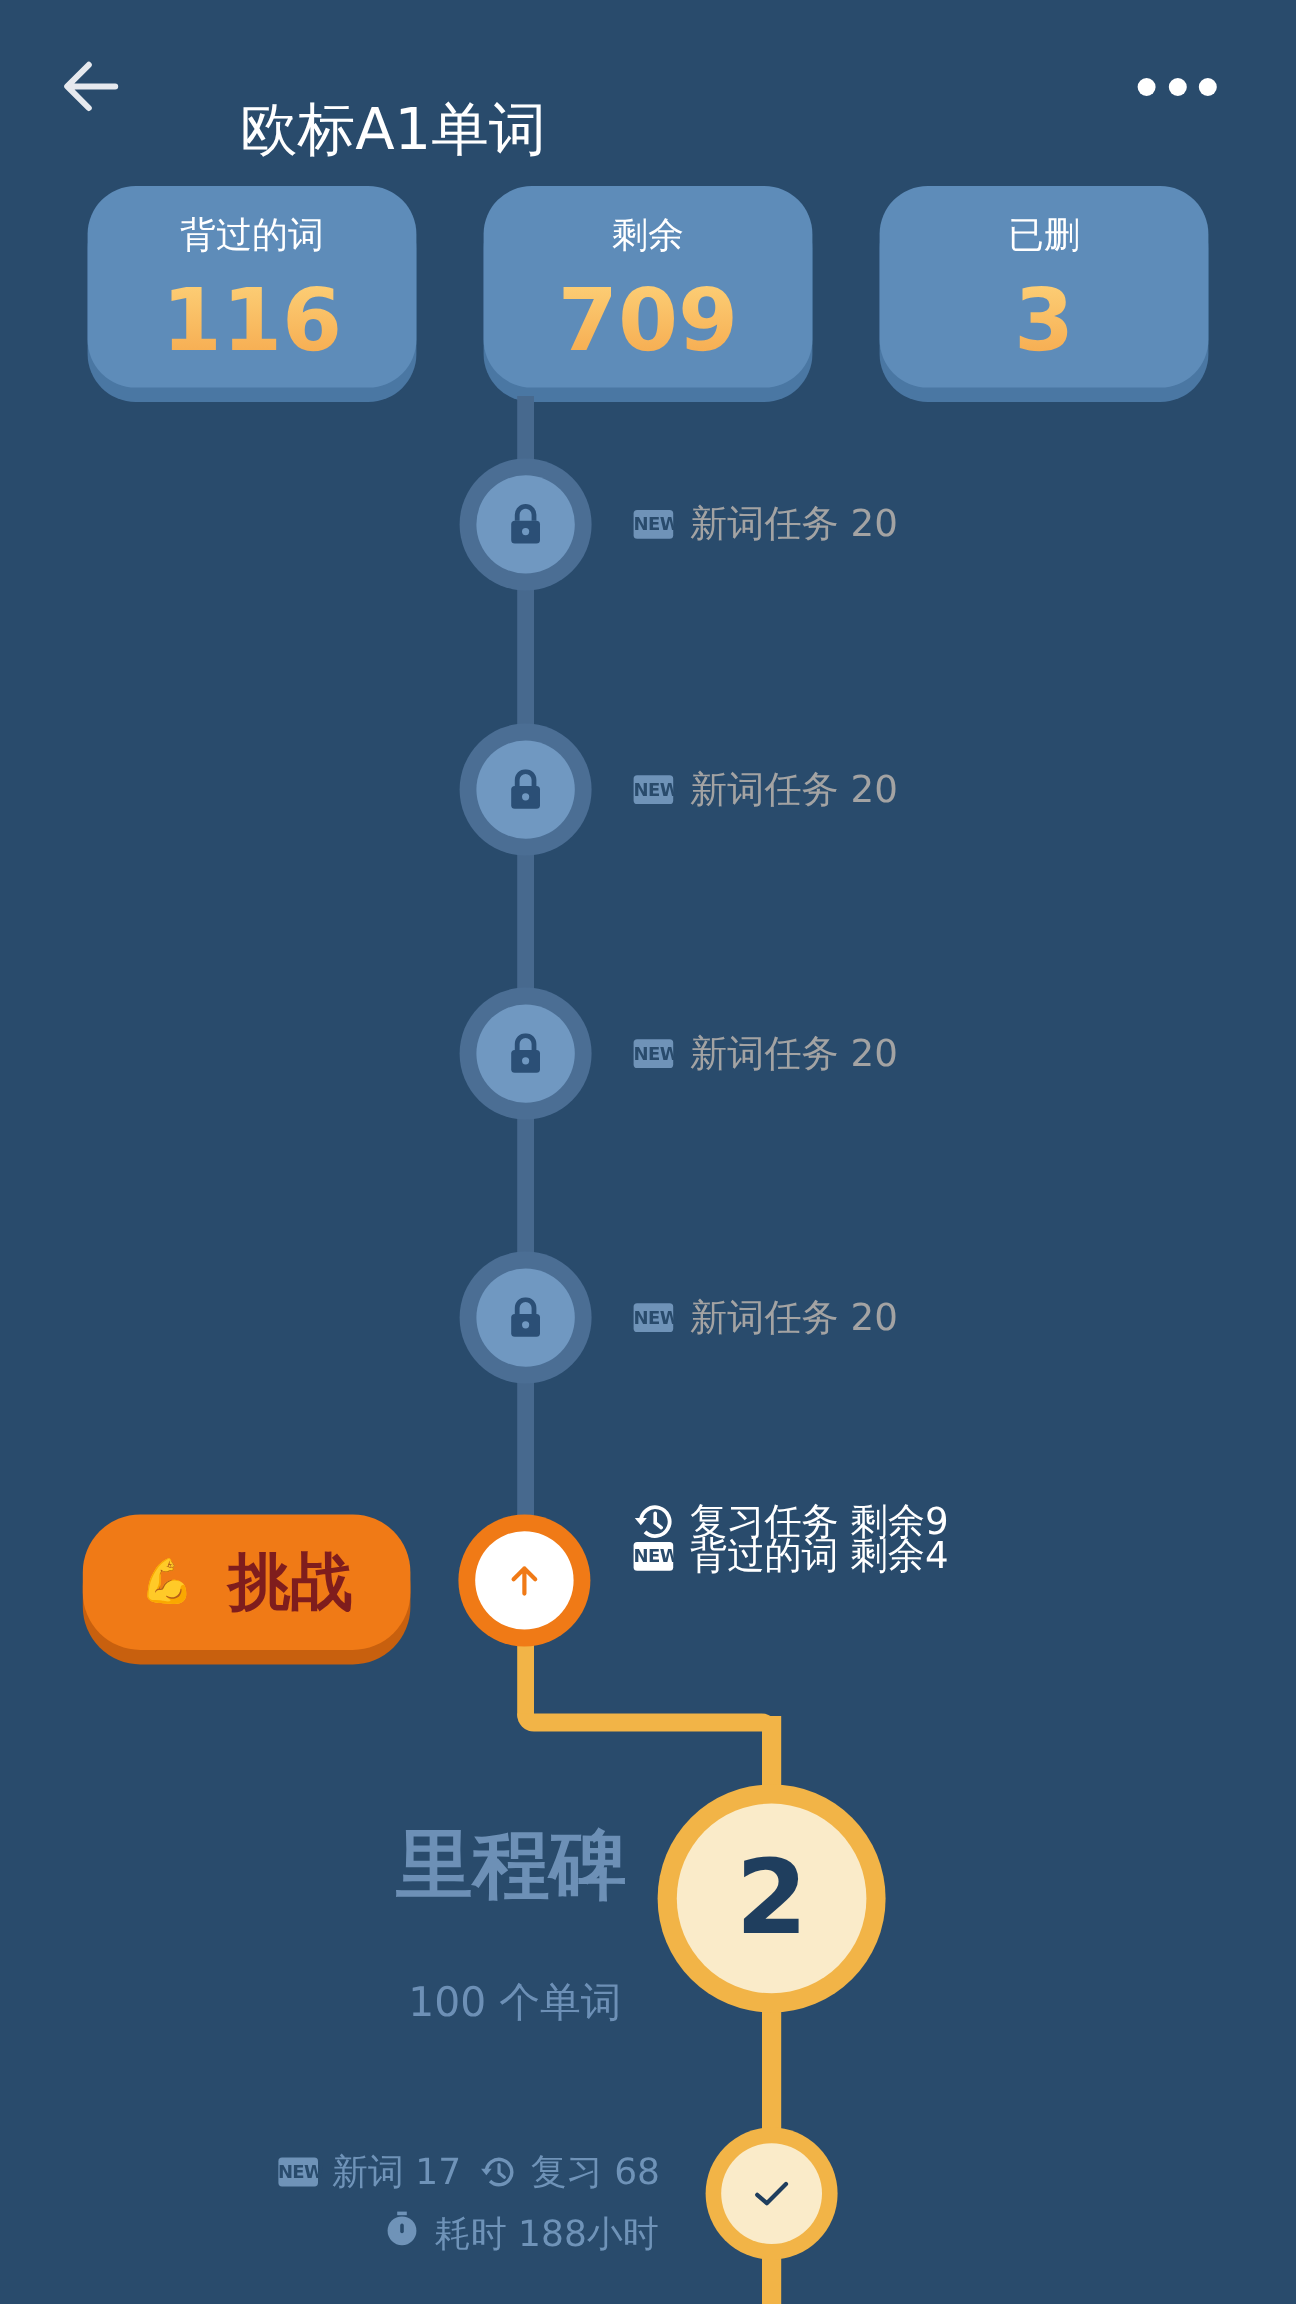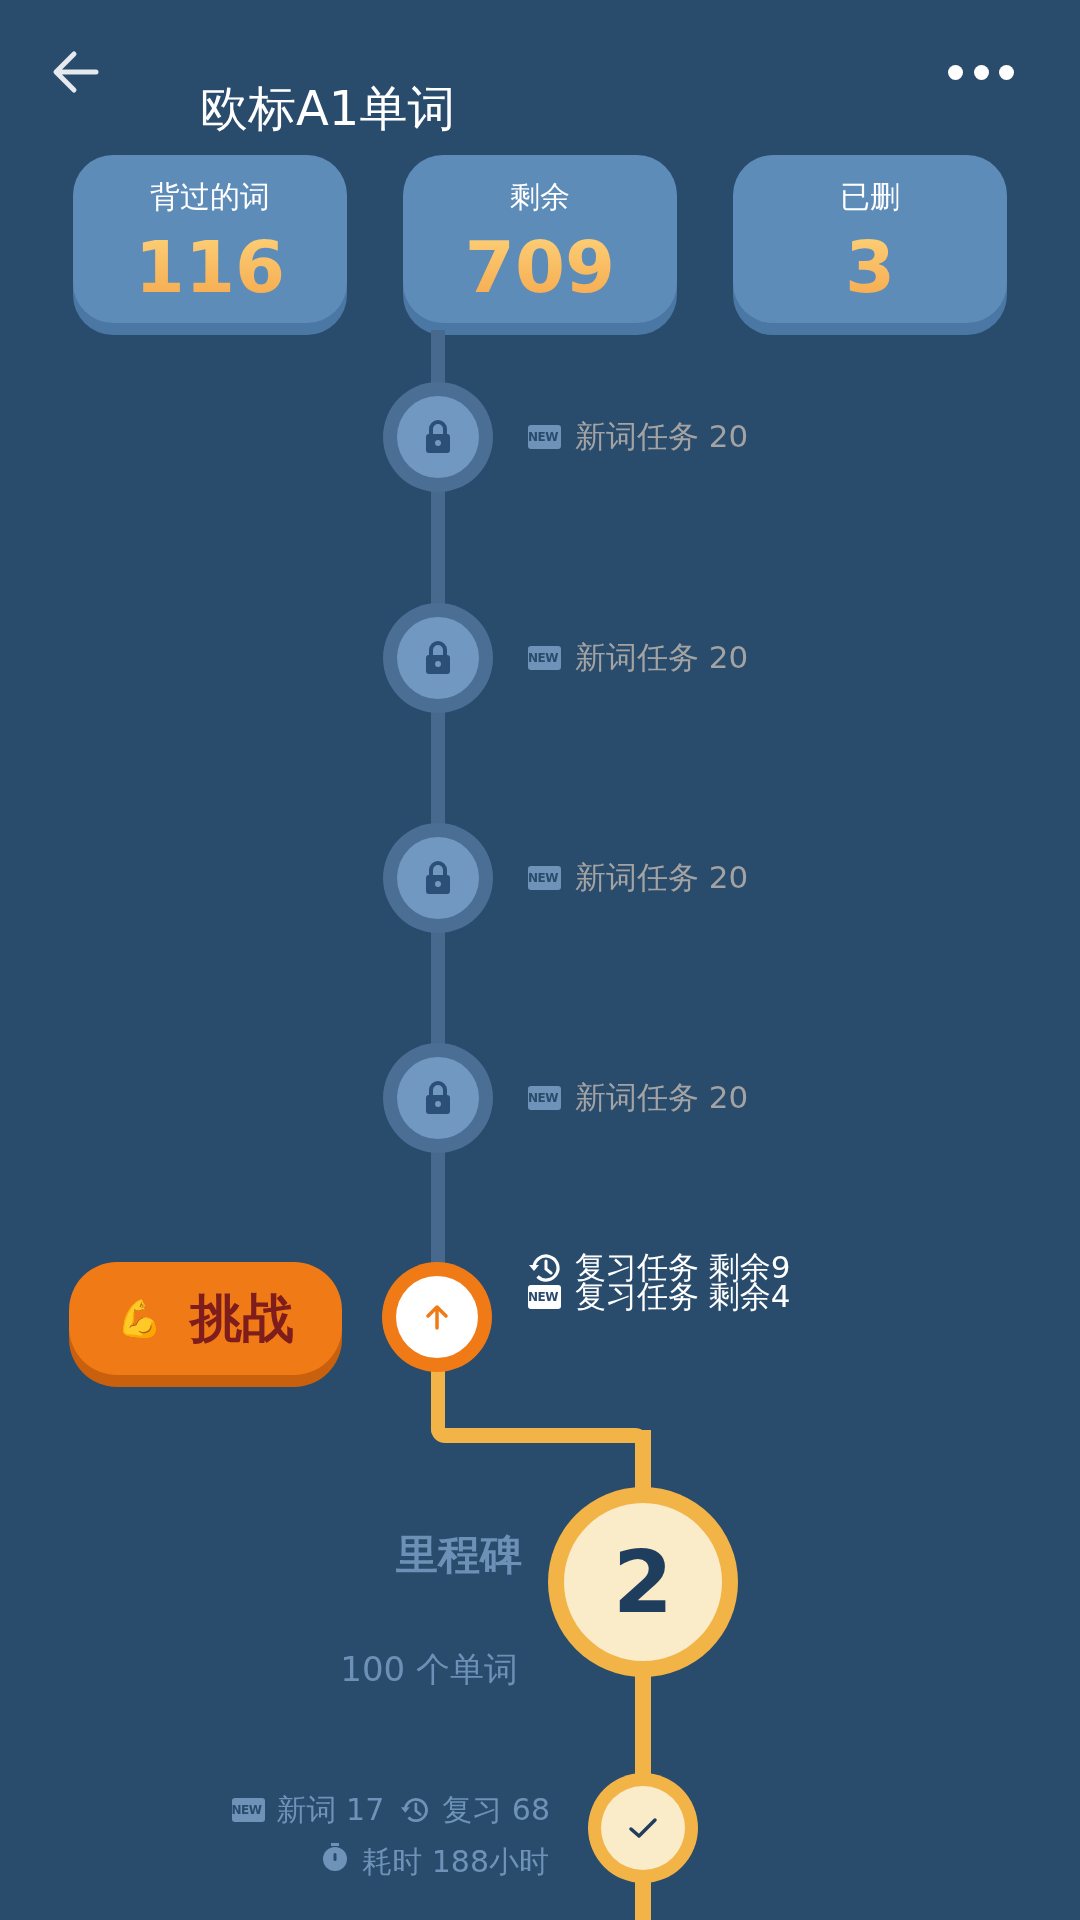--- a/index.html
+++ b/index.html
@@ -44,21 +44,21 @@
     left: 383px; width: 110px; height: 110px; border-radius: 50%;
     background: #4b6e94; display: flex; align-items: center; justify-content: center;
   }
   .lock-node .inner {
     width: 82px; height: 82px; border-radius: 50%; background: #7098c1;
     display: flex; align-items: center; justify-content: center;
   }
   .task-row { left: 528px; height: 40px; display: flex; align-items: center; white-space: nowrap; }
   .new-badge {
     display: inline-block; width: 33px; height: 24px; border-radius: 3px;
-    font-size: 12px; font-weight: bold; line-height: 24px; text-align: left;
+    font-size: 15px; font-weight: bold; line-height: 24px; text-align: left;
     letter-spacing: -0.5px; margin-right: 14px;
   }
   .task-row.locked .new-badge { background: #6f93b8; color: #294b6c; }
   .task-row.locked .txt { color: #a3a3a3; font-size: 31px; }
 
   
   .current-node {
     left: 382px; top: 1262px; width: 110px; height: 110px; border-radius: 50%;
     background: #f07a16; display: flex; align-items: center; justify-content: center; cursor: pointer;
   }
@@ -74,21 +74,21 @@
   .challenge-btn {
     left: 69px; top: 1262px; width: 273px; height: 113px;
     background: #f07a16; border-radius: 48px;
     box-shadow: 0 12px 0 #c8600e;
     display: flex; align-items: center; justify-content: center; cursor: pointer;
   }
   .challenge-btn .emoji { font-size: 36px; margin-right: 28px; line-height: 1; }
   .challenge-btn .lbl { font-size: 52px; font-weight: bold; color: #7f1d1d; }
 
   
-  .ms-title { left: 300px; top: 1515px; width: 222px; text-align: right; font-size: 42px; font-weight: bold; color: #6d90b6; line-height: 80px; white-space: nowrap; }
+  .ms-title { left: 300px; top: 1515px; width: 222px; text-align: right; font-size: 64px; font-weight: bold; color: #6d90b6; line-height: 80px; white-space: nowrap; }
   .ms-sub { left: 300px; top: 1608px; width: 218px; text-align: right; font-size: 34px; color: #6d90b6; line-height: 44px; white-space: nowrap; margin-top: 39px; }
   .ms-node {
     left: 548px; top: 1487px; width: 190px; height: 190px; border-radius: 50%;
     background: #f2b447; display: flex; align-items: center; justify-content: center;
   }
   .ms-node .inner {
     width: 158px; height: 158px; border-radius: 50%; background: #faebc9;
     display: flex; align-items: center; justify-content: center;
     font-size: 86px; font-weight: bold; color: #1f3e5e;
   }
@@ -203,21 +203,21 @@
 </div>
 <div class="abs current-node">
   <div class="inner">
     <svg width="30" height="30" viewBox="0 0 30 30">
         <path d="M15 26 V5 M6 14 L15 5 L24 14" fill="none" stroke="#f07a16" stroke-width="3.5" stroke-linecap="round" stroke-linejoin="round"></path>
       </svg>
   </div>
 </div>
 <div class="abs task-row active" style="top:1277px">
   <span class="new-badge">NEW</span>
-  <span class="txt">复习任务 剩余4</span>
+  <span class="txt">背过的词 剩余4</span>
 </div>
 <div class="abs task-row active" style="top:1248px">
   <svg class="hist-icon" viewBox="0 0 34 34">
       <path d="M6 17 a12 12 0 1 1 3.5 8.5" fill="none" stroke="#fff" stroke-width="3.2"></path>
       <path d="M1 14 L6 20 L11 14 Z" fill="#fff"></path>
       <path d="M18 10 V18 L23 22" fill="none" stroke="#fff" stroke-width="3" stroke-linecap="round"></path>
     </svg>
   <span class="txt">复习任务 剩余9</span>
 </div>
 

